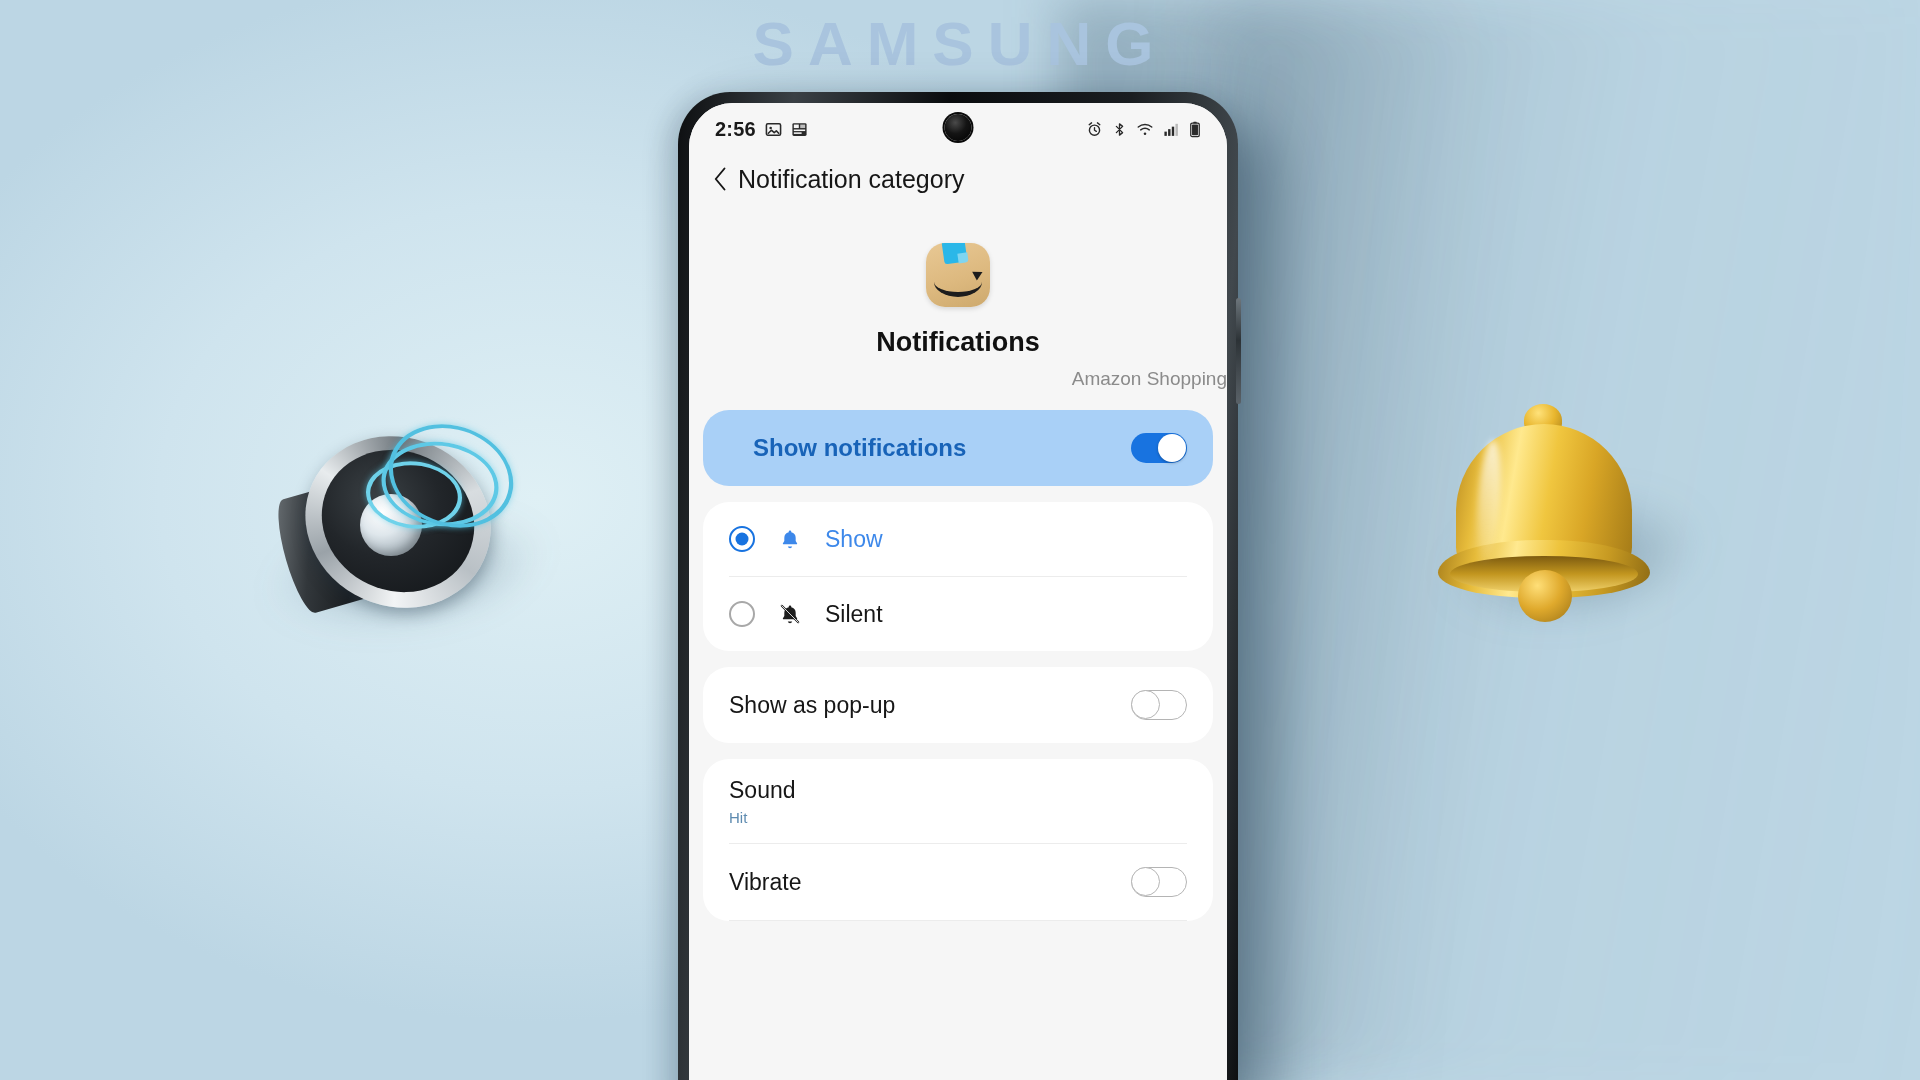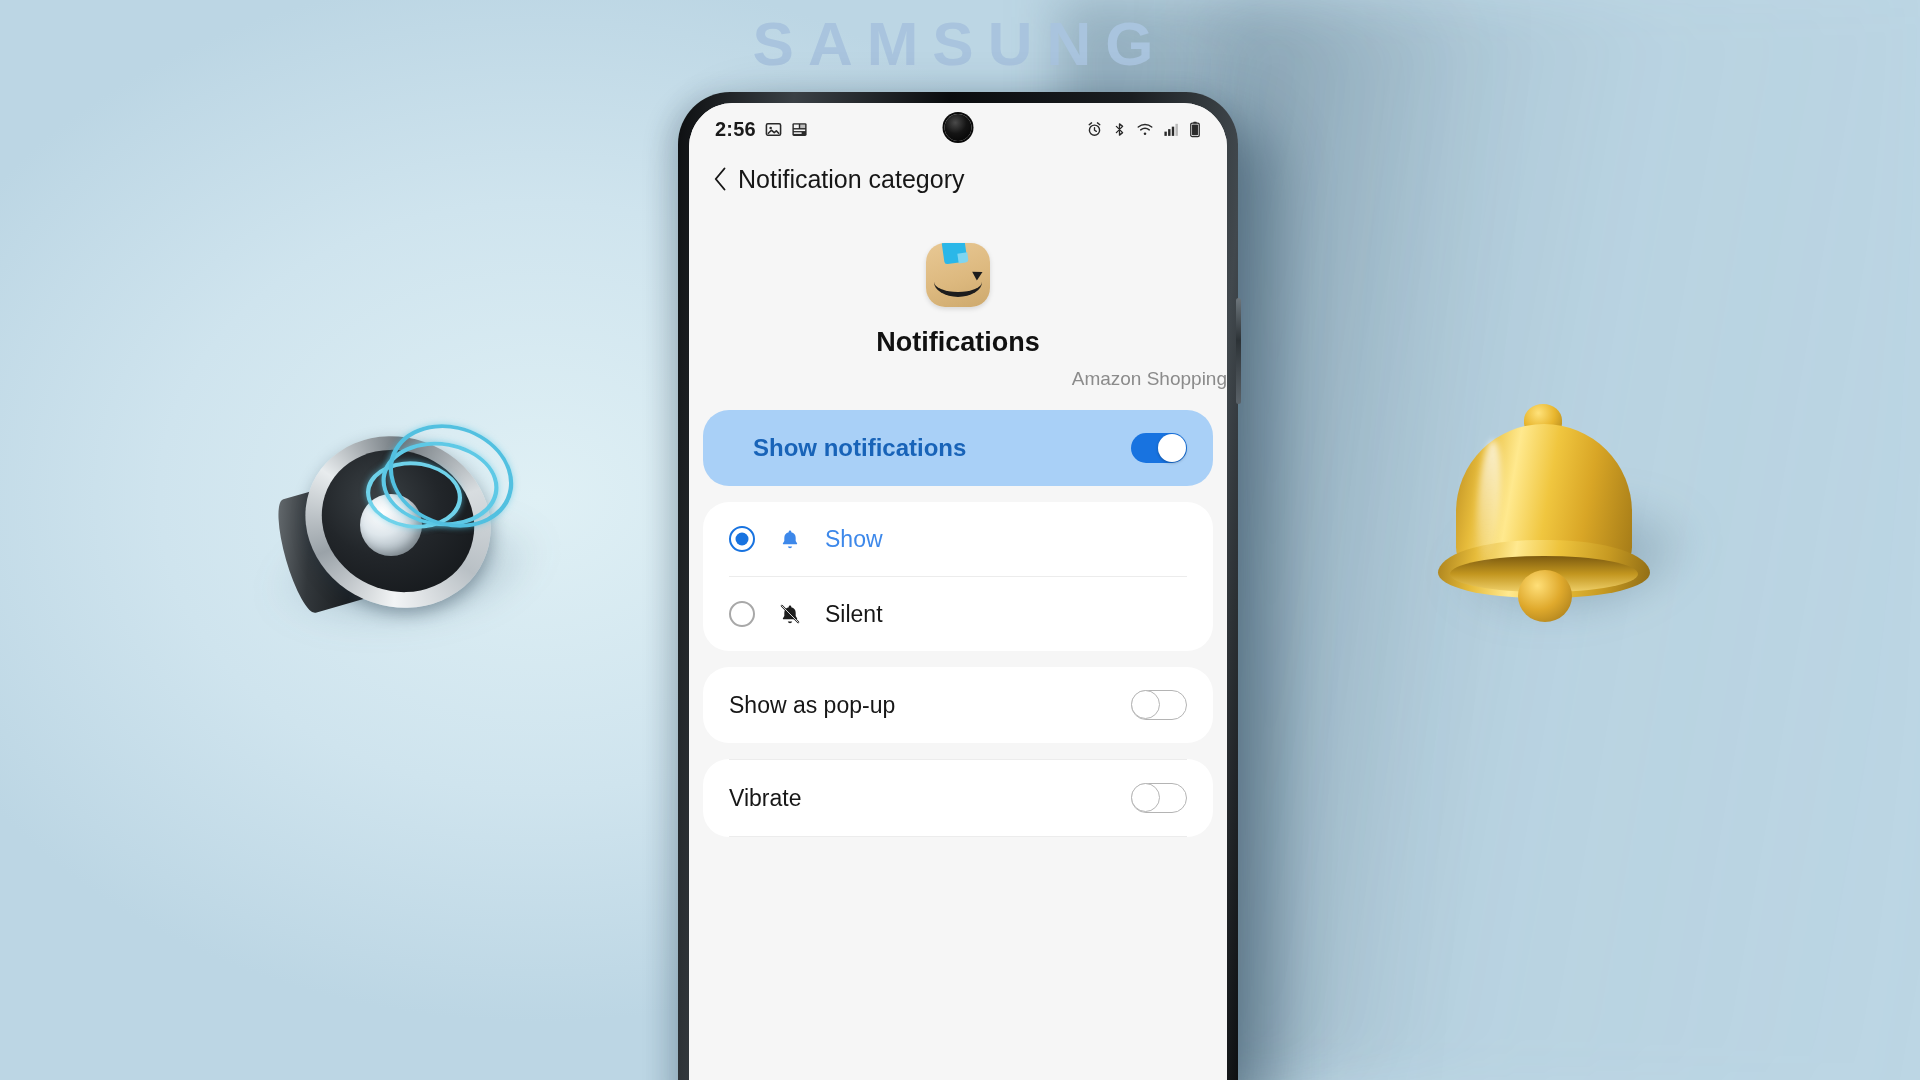--- a/index.html
+++ b/index.html
@@ -392,20 +392,26 @@
     <div class="card">
       <div class="row">
         <span class="label">Show as pop-up</span>
         <span class="toggle off">
             <span class="knob"></span>
           </span>
       </div>
     </div>
 
     <div class="card">
+      <div class="row" style="min-height:84px;">
+        <span style="display:flex;flex-direction:column;">
+          <span class="label">Sound</span>
+          <span class="sub">Hit</span>
+        </span>
+      </div>
       <div class="divider"></div>
       <div class="row">
         <span class="label">Vibrate</span>
         <span class="toggle off">
             <span class="knob"></span>
           </span>
       </div>
       <div class="divider"></div>
     </div>
 

